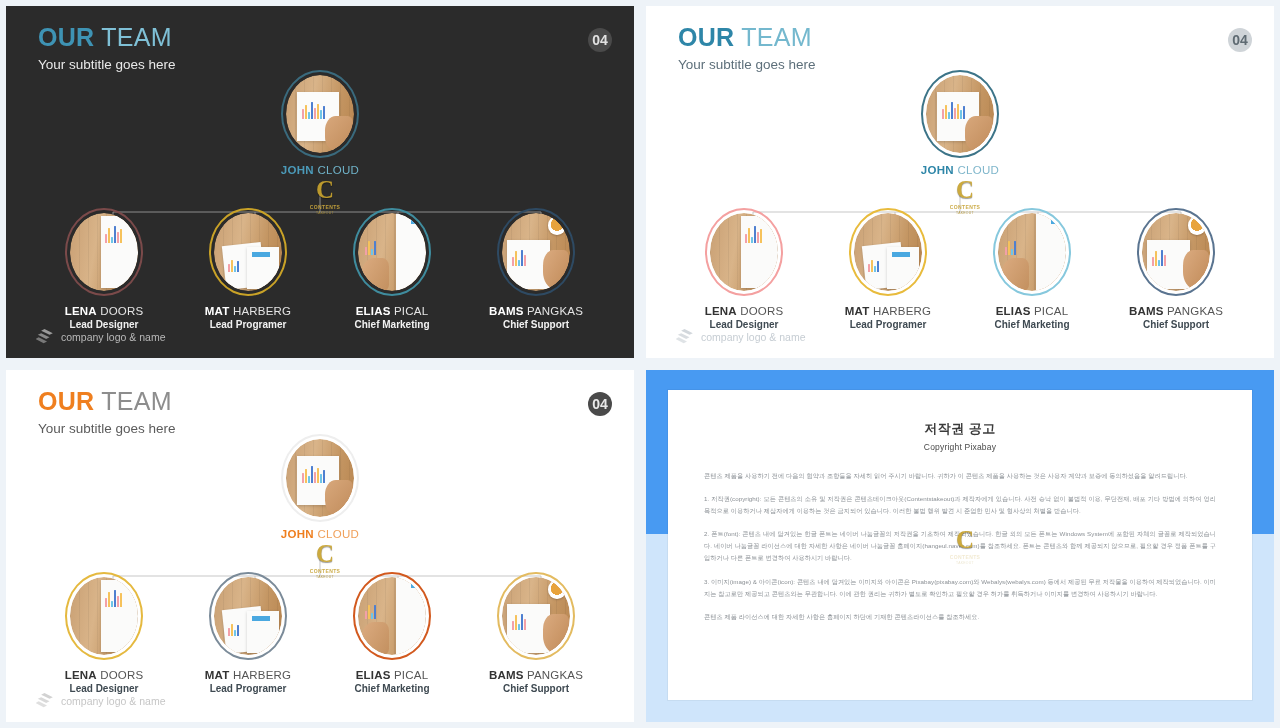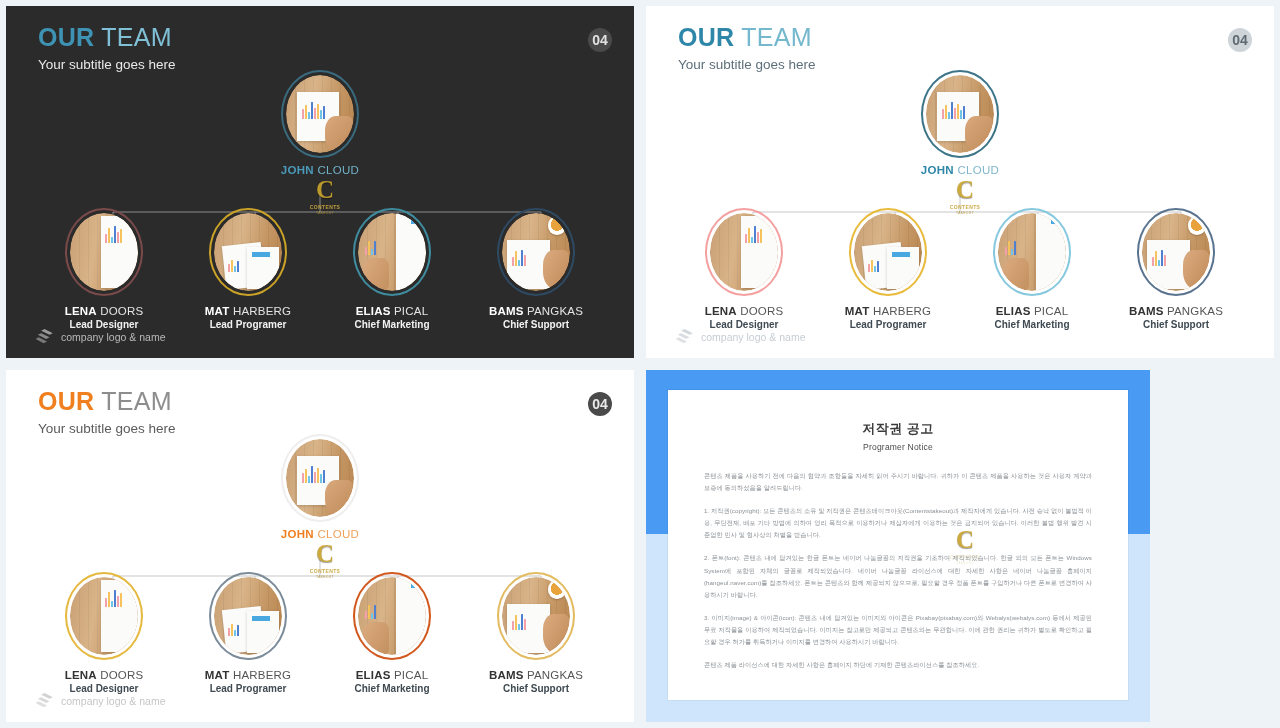--- a/index.html
+++ b/index.html
@@ -19,21 +19,21 @@
   }
 
   
   .slide {
     position: absolute;
     overflow: hidden;
   }
   .slide.p1 { left: 6px;   top: 6px;   width: 628px; height: 352px; }
   .slide.p2 { left: 646px; top: 6px;   width: 628px; height: 352px; }
   .slide.p3 { left: 6px;   top: 370px; width: 628px; height: 352px; }
-  .slide.p4 { left: 646px; top: 370px; width: 504px; height: 352px; }
+  .slide.p4 { left: 646px; top: 370px; width: 628px; height: 352px; }
 
   .slide.dark  { background: #2b2b2b; }
   .slide.light { background: #ffffff; }
 
   
   .hdr { position: absolute; left: 32px; top: 18px; }
   .title {
     font-size: 25px; letter-spacing: .3px; line-height: 1.05;
     white-space: nowrap;
   }
@@ -656,21 +656,21 @@
       <div class="wm-c">C</div>
       <div class="wm-t1">CONTENTS</div>
       <div class="wm-t2">TAKEOUT</div>
     </div>
   </section>
 
   <section class="slide p4">
     <div class="blue-wash"></div>
     <div class="doc">
       <div class="doc-title">저작권 공고</div>
-      <div class="doc-sub">Programer Notice</div>
+      <div class="doc-sub">Copyright Pixabay</div>
       <div class="doc-body">
         <p class="doc-p">콘텐츠 제품을 사용하기 전에 다음의 협약과 조항들을 자세히 읽어 주시기 바랍니다. 귀하가 이 콘텐츠 제품을 사용하는 것은 사용자 계약과 보증에 동의하셨음을 알려드립니다.</p>
         <p class="doc-p">1. 저작권(copyright): 모든 콘텐츠의 소유 및 저작권은 콘텐츠테이크아웃(Contentstakeout)과 제작자에게 있습니다. 사전 승낙 없이 불법적 이용, 무단전재, 배포 기타 방법에 의하여 영리 목적으로 이용하거나 제삼자에게 이용하는 것은 금지되어 있습니다. 이러한 불법 행위 발견 시 준엄한 민사 및 형사상의 처벌을 받습니다.</p>
         <p class="doc-p">2. 폰트(font): 콘텐츠 내에 담겨있는 한글 폰트는 네이버 나눔글꼴의 저작권을 기초하여 제작되었습니다. 한글 외의 모든 폰트는 Windows System에 포함된 자체의 글꼴로 제작되었습니다. 네이버 나눔글꼴 라이선스에 대한 자세한 사항은 네이버 나눔글꼴 홈페이지(hangeul.naver.com)를 참조하세요. 폰트는 콘텐츠와 함께 제공되지 않으므로, 필요할 경우 정품 폰트를 구입하거나 다른 폰트로 변경하여 사용하시기 바랍니다.</p>
         <p class="doc-p">3. 이미지(image) &amp; 아이콘(icon): 콘텐츠 내에 담겨있는 이미지와 아이콘은 Pixabay(pixabay.com)와 Webalys(webalys.com) 등에서 제공된 무료 저작물을 이용하여 제작되었습니다. 이미지는 참고로만 제공되고 콘텐츠와는 무관합니다. 이에 관한 권리는 귀하가 별도로 확인하고 필요할 경우 허가를 취득하거나 이미지를 변경하여 사용하시기 바랍니다.</p>
         <p class="doc-p">콘텐츠 제품 라이선스에 대한 자세한 사항은 홈페이지 하단에 기재한 콘텐츠라이선스를 참조하세요.</p>
       </div>
     </div>
     <div class="watermark" style="left:296px; top:150px;">
       <div class="wm-c">C</div>

